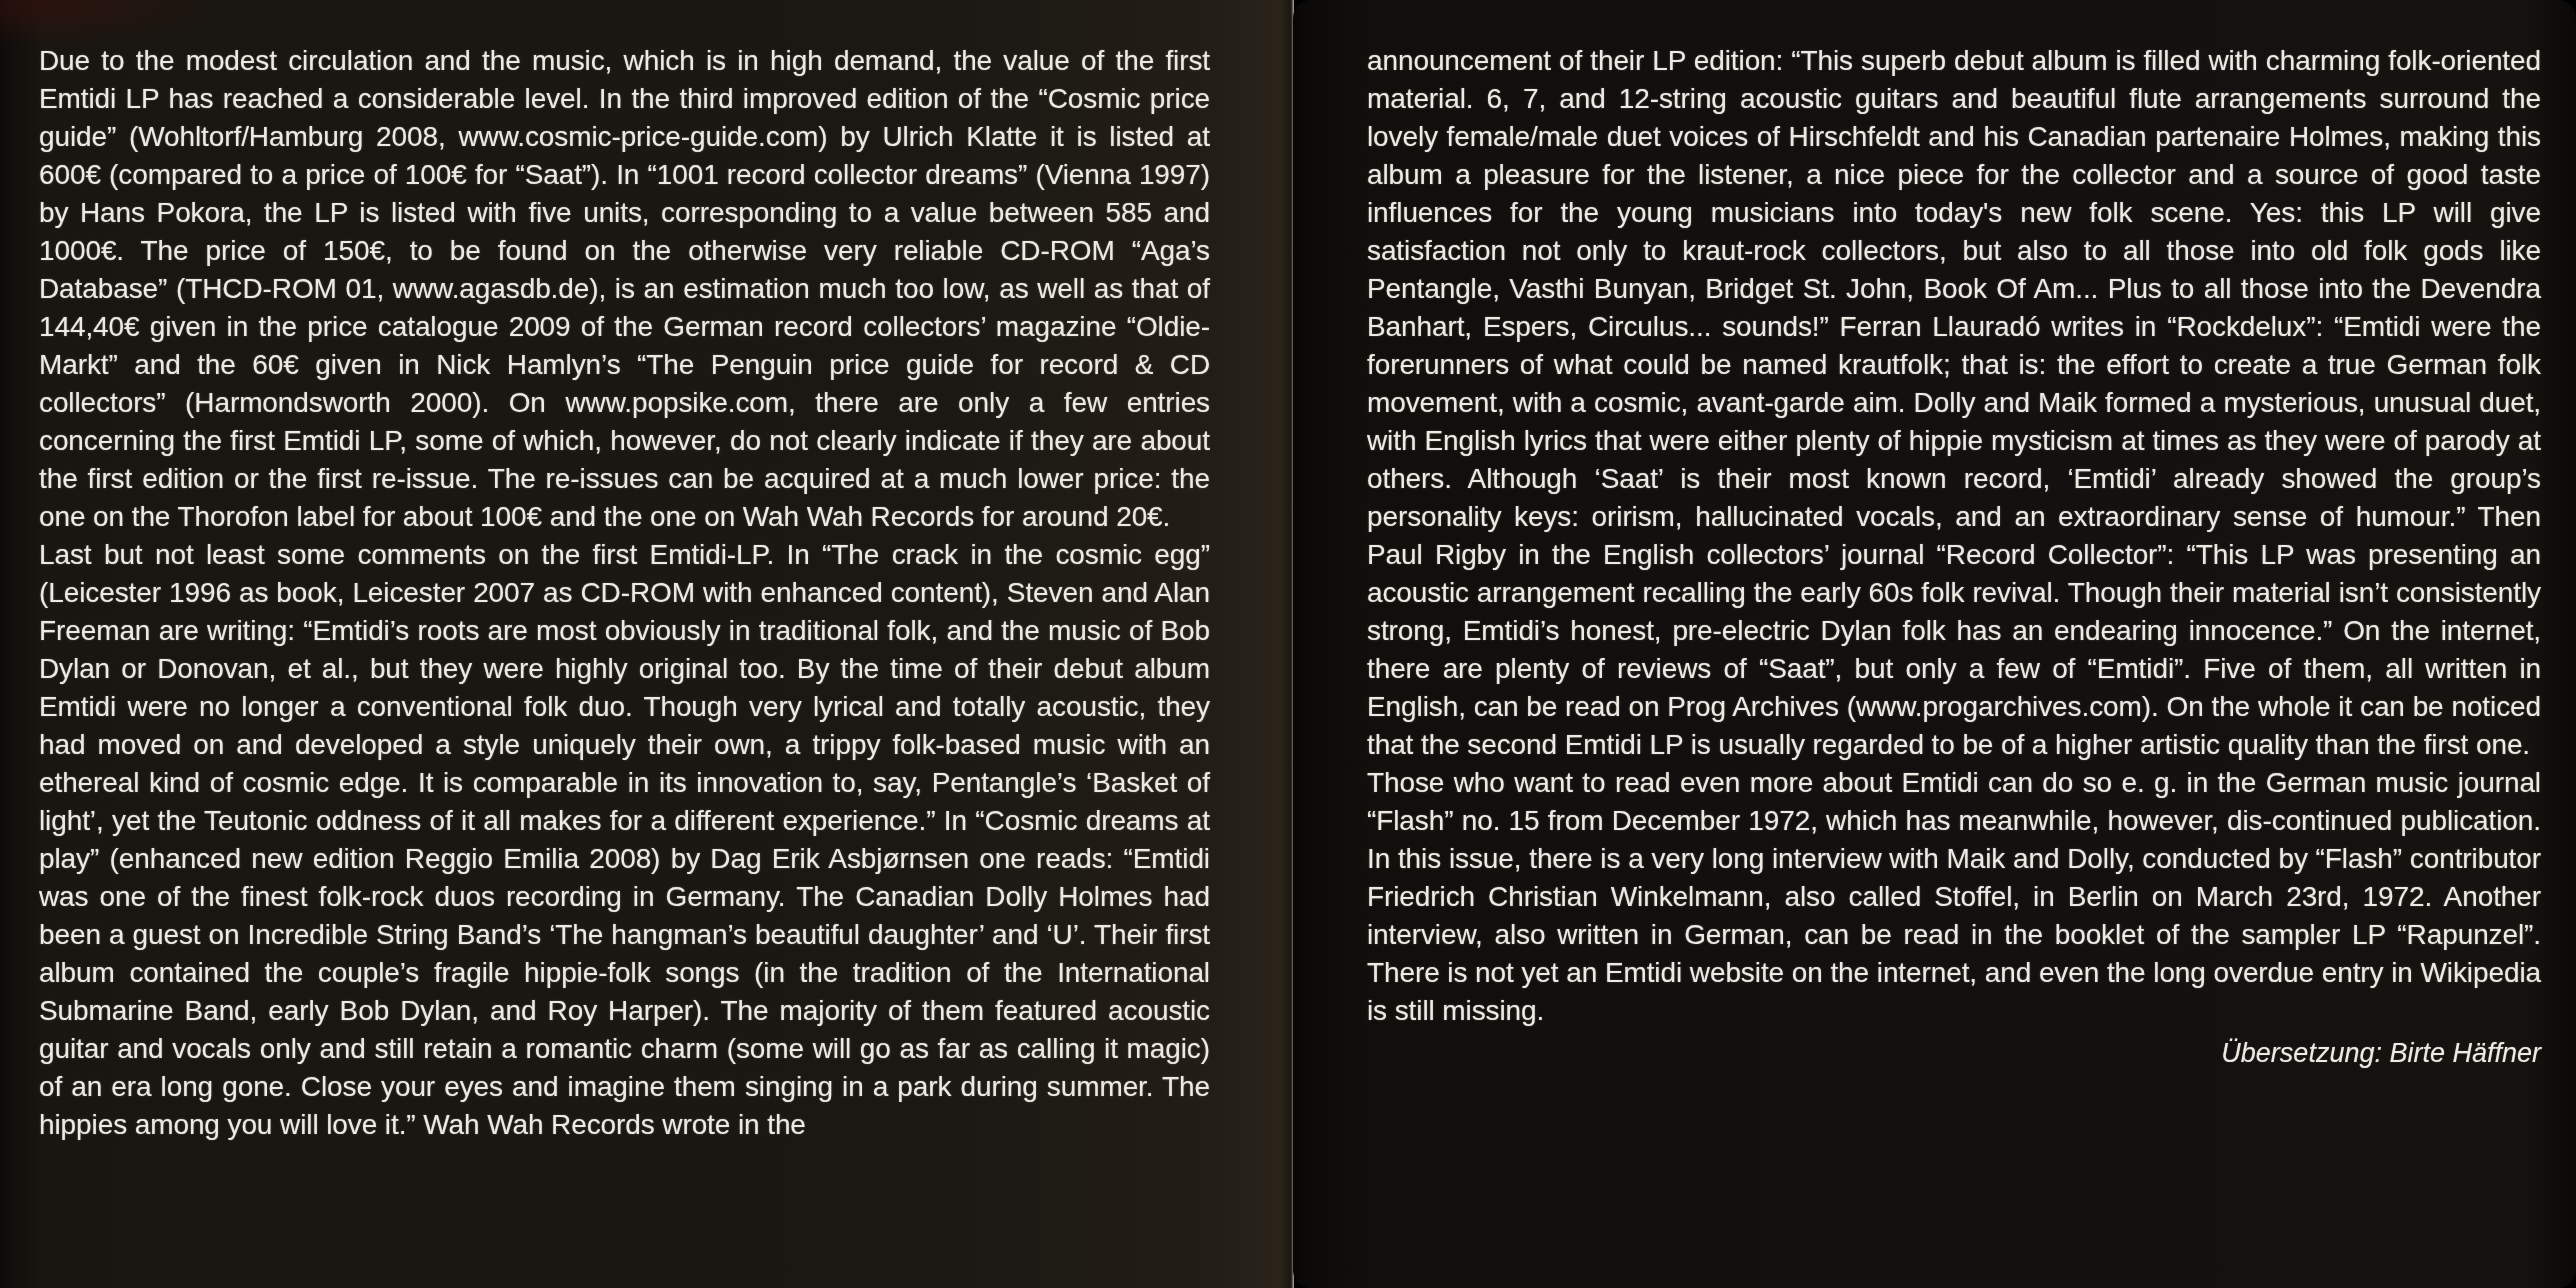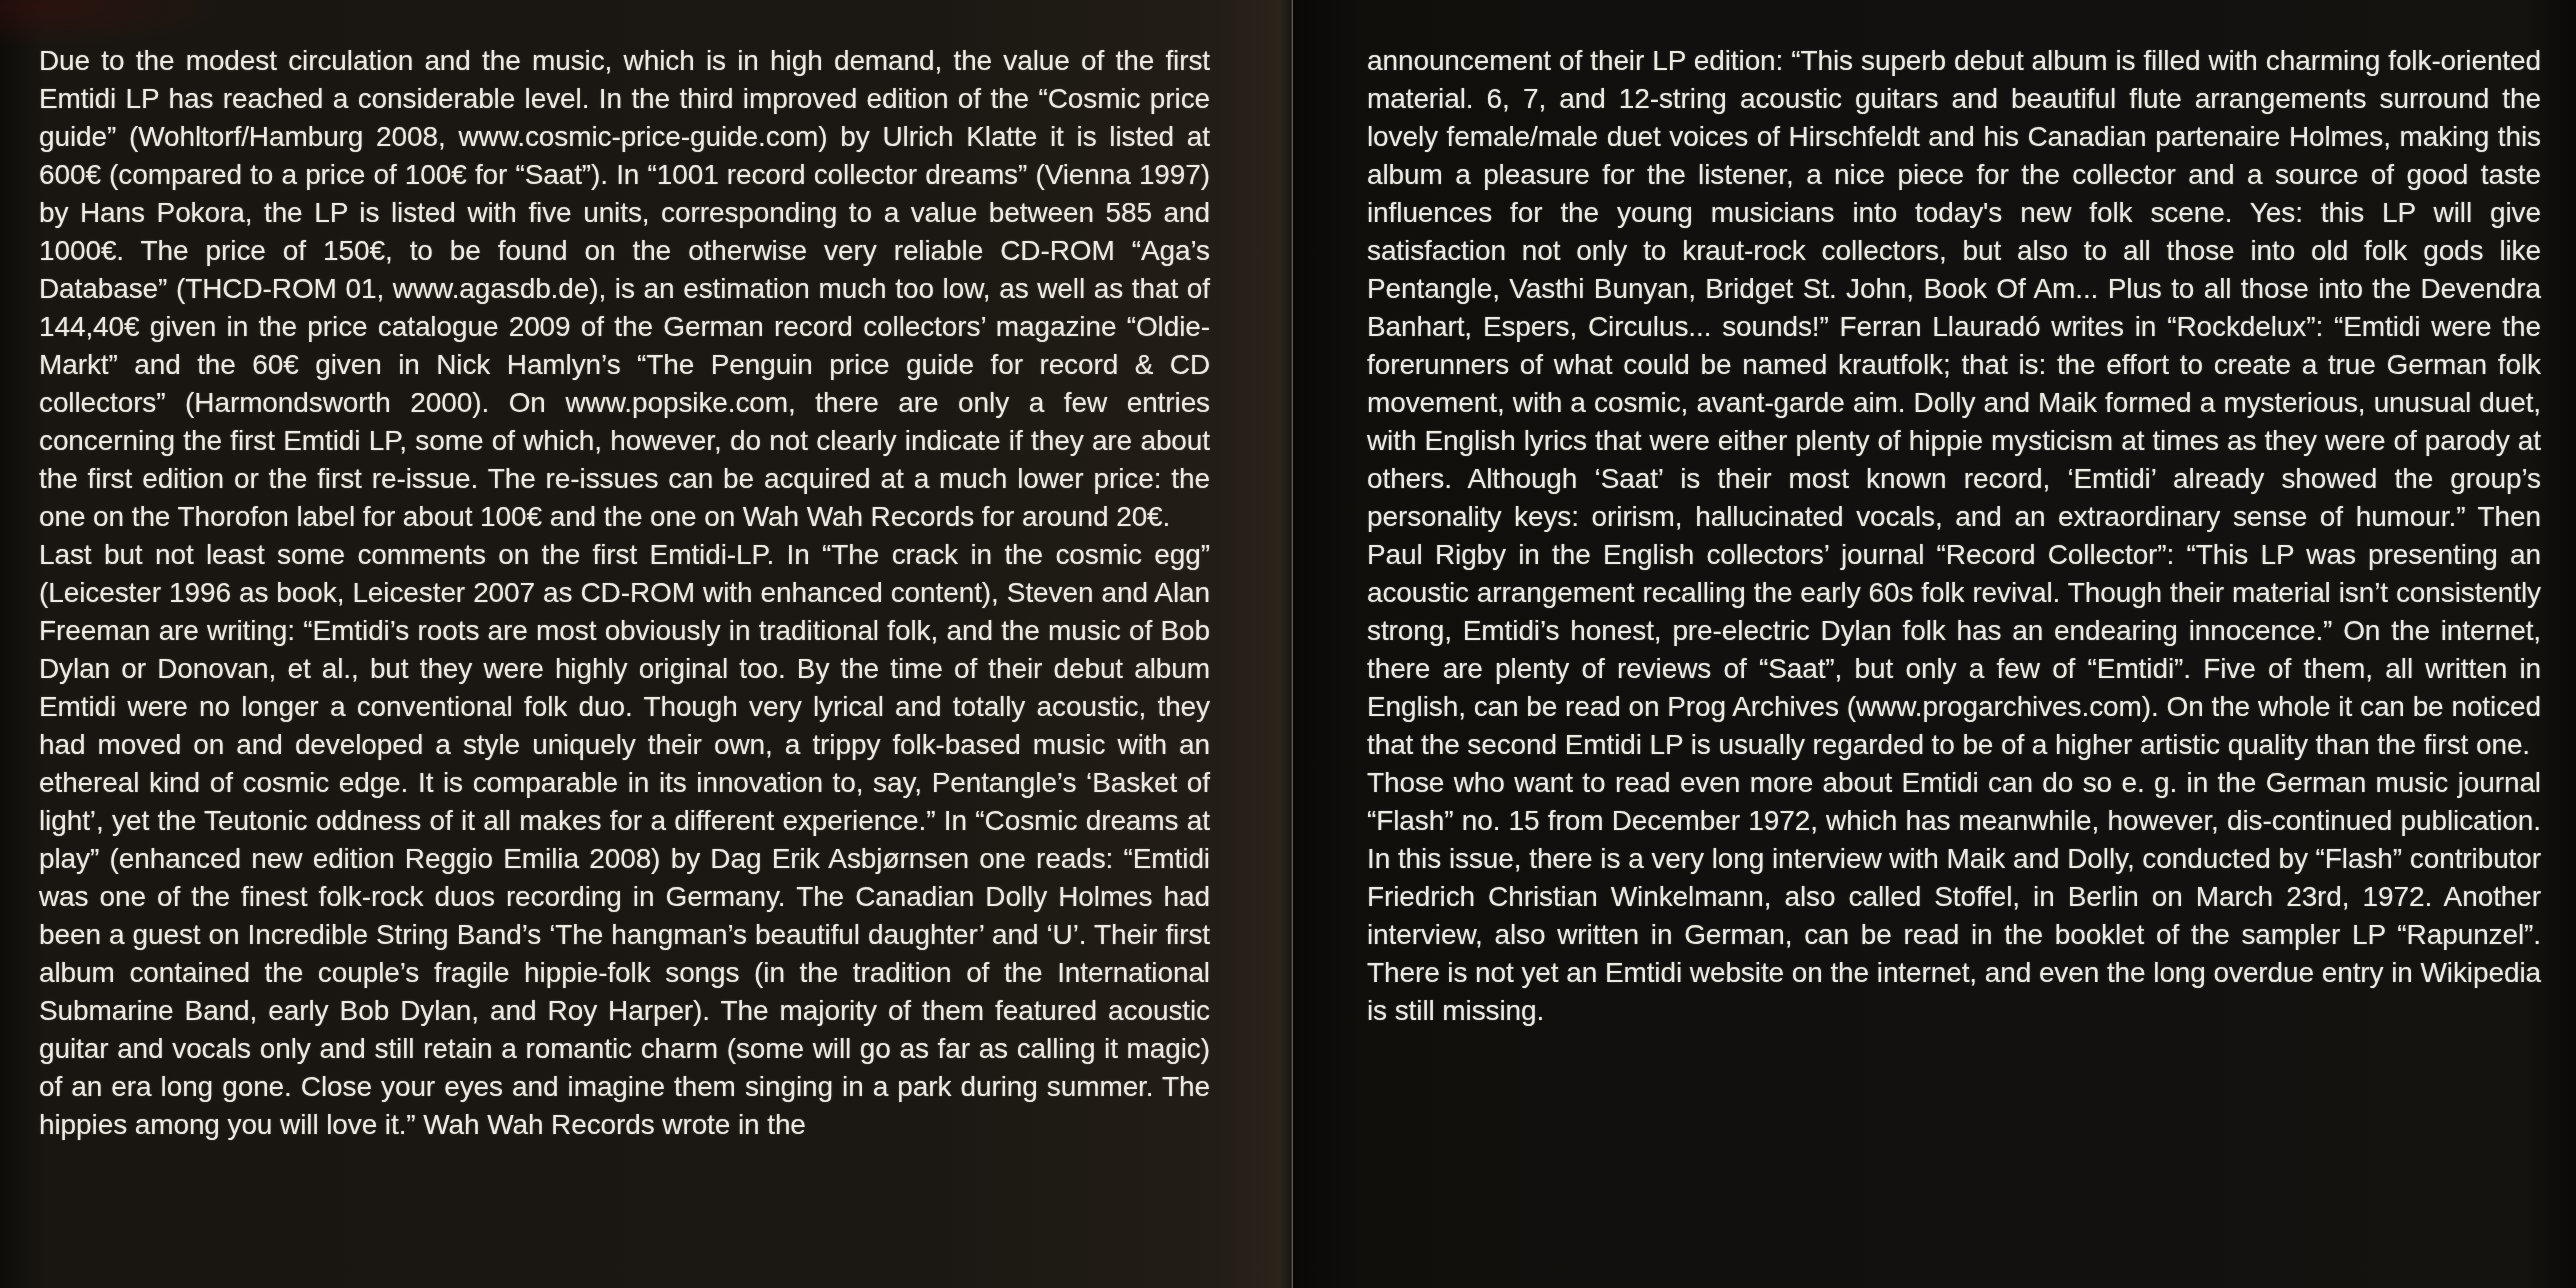--- a/index.html
+++ b/index.html
@@ -25,20 +25,21 @@
   .page-left {
     width: 1293px;
     background:
       radial-gradient(ellipse 264px 57px at 38px 6.3px, rgba(58,16,12,0.55), rgba(58,16,12,0) 70%),
       linear-gradient(90deg, #0e0c09 0px, #191611 44px, #1b1813 72%, #221d16 94%, #2a241b 99%, #171310 100%);
   }
   .page-right {
     width: 1283px;
     background:
       linear-gradient(90deg, #060605 0px, #0a0908 8.8px, #100f0c 75px, #121110 60%, #14130f 96%, #0a0908 100%);
+    border-radius: 18px;
   }
   .fold {
     width: 0px;
     position: relative;
   }
   .fold-line {
     position: absolute;
     left: -2.5px;
     top: 0;
     width: 5px;
@@ -95,17 +96,18 @@
   </section>
 
   <div class="fold">
     <div class="fold-line"></div>
   </div>
 
   <section class="page page-right">
     <div class="text-block">
       <p class="body-text">announcement of their LP edition: “This superb debut album is filled with charming folk-oriented material. 6, 7, and 12-string acoustic guitars and beautiful flute arrangements surround the lovely female/male duet voices of Hirschfeldt and his Canadian partenaire Holmes, making this album a pleasure for the listener, a nice piece for the collector and a source of good taste influences for the young musicians into today's new folk scene. Yes: this LP will give satisfaction not only to kraut-rock collectors, but also to all those into old folk gods like Pentangle, Vasthi Bunyan, Bridget St. John, Book Of Am... Plus to all those into the Devendra Banhart, Espers, Circulus... sounds!” Ferran Llauradó writes in “Rockdelux”: “Emtidi were the forerunners of what could be named krautfolk; that is: the effort to create a true German folk movement, with a cosmic, avant-garde aim. Dolly and Maik formed a mysterious, unusual duet, with English lyrics that were either plenty of hippie mysticism at times as they were of parody at others. Although ‘Saat’ is their most known record, ‘Emtidi’ already showed the group’s personality keys: orirism, hallucinated vocals, and an extraordinary sense of humour.” Then Paul Rigby in the English collectors’ journal “Record Collector”: “This LP was presenting an acoustic arrangement recalling the early 60s folk revival. Though their material isn’t consistently strong, Emtidi’s honest, pre-electric Dylan folk has an endearing innocence.” On the internet, there are plenty of reviews of “Saat”, but only a few of “Emtidi”. Five of them, all written in English, can be read on Prog Archives (www.progarchives.com). On the whole it can be noticed that the second Emtidi LP is usually regarded to be of a higher artistic quality than the first one.</p>
       <p class="body-text">Those who want to read even more about Emtidi can do so e. g. in the German music journal “Flash” no. 15 from December 1972, which has meanwhile, however, dis-continued publication. In this issue, there is a very long interview with Maik and Dolly, conducted by “Flash” contributor Friedrich Christian Winkelmann, also called Stoffel, in Berlin on March 23rd, 1972. Another interview, also written in German, can be read in the booklet of the sampler LP “Rapunzel”. There is not yet an Emtidi website on the internet, and even the long overdue entry in Wikipedia is still missing.</p>
+      <p class="credit">Übersetzung: Birte Häffner</p>
     </div>
   </section>
 
 </div>
 
 
 </body></html>

